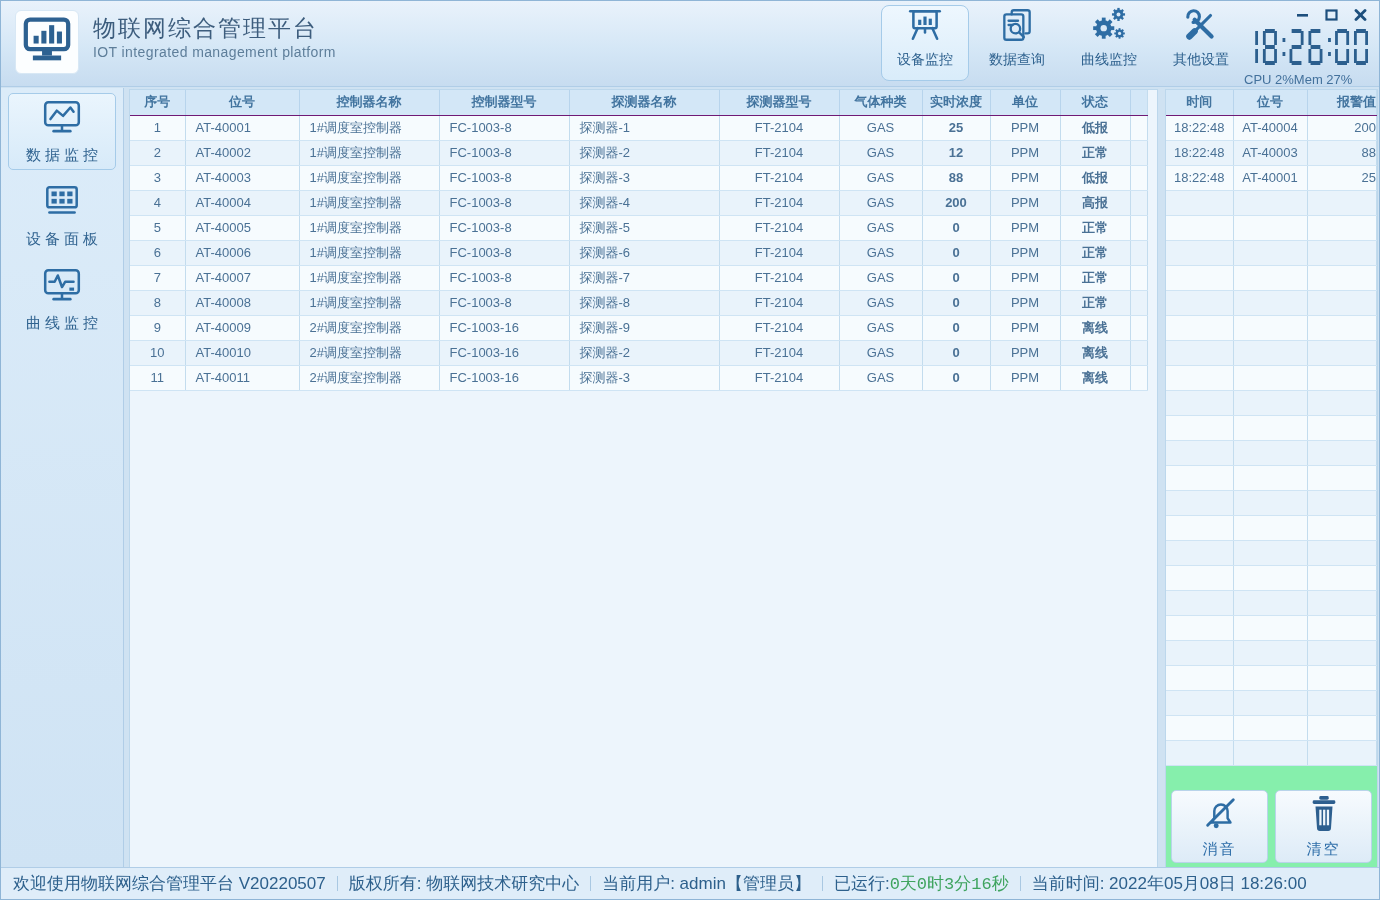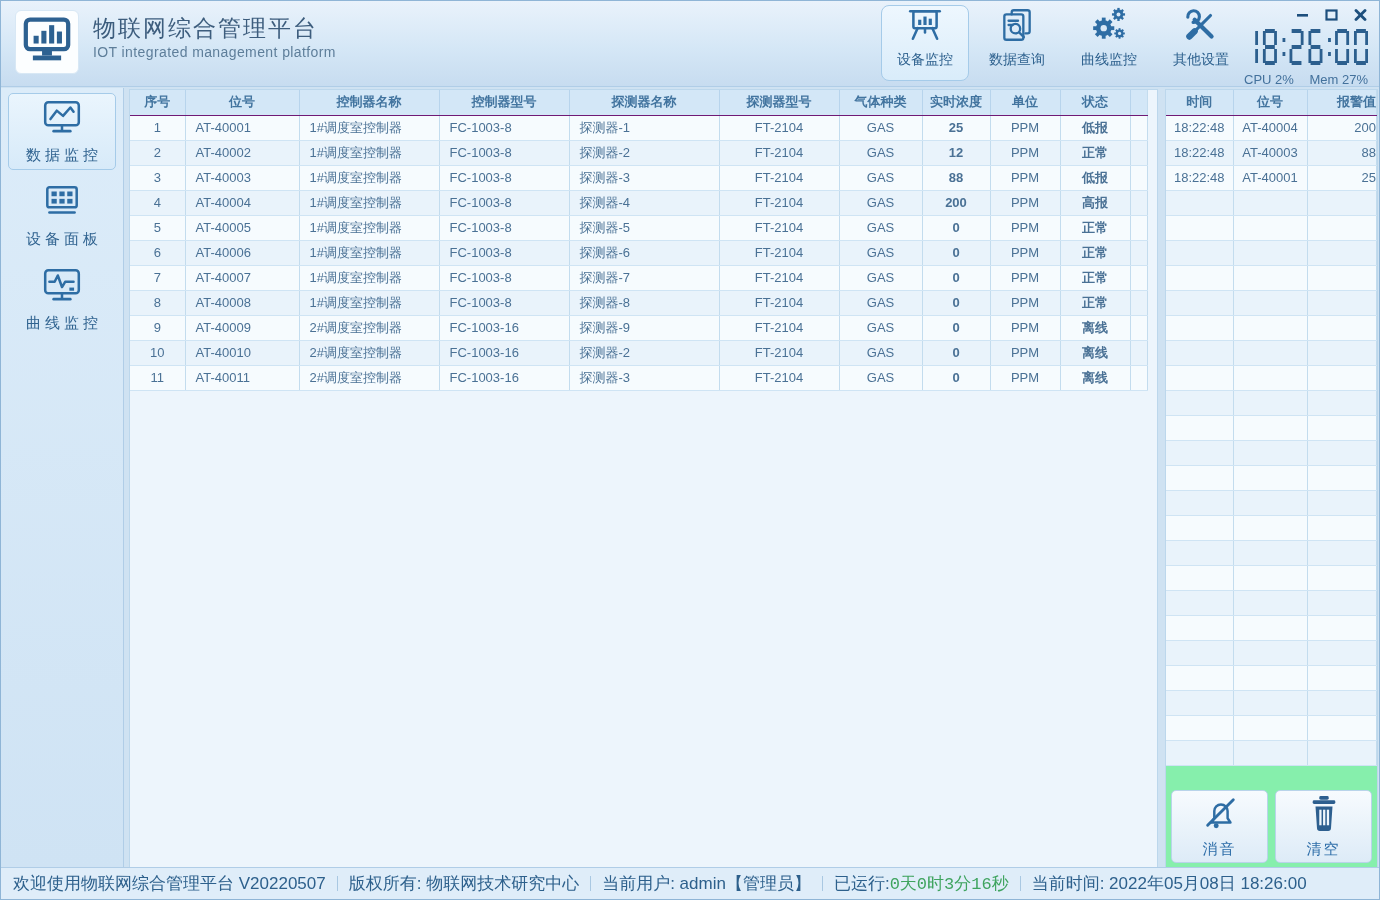--- a/index.html
+++ b/index.html
@@ -25,21 +25,21 @@
   .tool-btn.active { background:linear-gradient(180deg,#eef7fe,#d9ecfa);
     border:1px solid #a5cbe9; }
   .tool-btn .lbl { font-size:14px; color:#2f628f; }
 
   .win-controls { position:absolute; right:12px; top:8px; display:flex; gap:15px; }
   .win-controls span { width:14px; height:12px; display:inline-flex;
     align-items:center; justify-content:center; cursor:pointer; }
 
   .clock-block { position:absolute; right:10px; top:28px; width:126px; text-align:center; }
   .sysinfo { margin-top:3px; font-size:13px; color:#43719c; display:flex;
-    justify-content:space-between; padding:0 1px; }
+    padding:0 1px; }
 
   
   .sidebar { position:absolute; left:0; top:87px; bottom:32px; width:123px;
     background:linear-gradient(180deg,#dcecf9,#cfe3f4);
     border-right:1px solid #b0cde7; padding-top:5px; }
   .side-item { width:108px; margin:0 auto 7px auto; height:77px; display:flex;
     flex-direction:column; align-items:center; justify-content:center; gap:5px;
     border-radius:5px; border:1px solid transparent; cursor:pointer;text-align:center; }
   .side-item.active { background:linear-gradient(180deg,#eaf5fd,#d7eaf9);
     border:1px solid #a5cbe9; }

